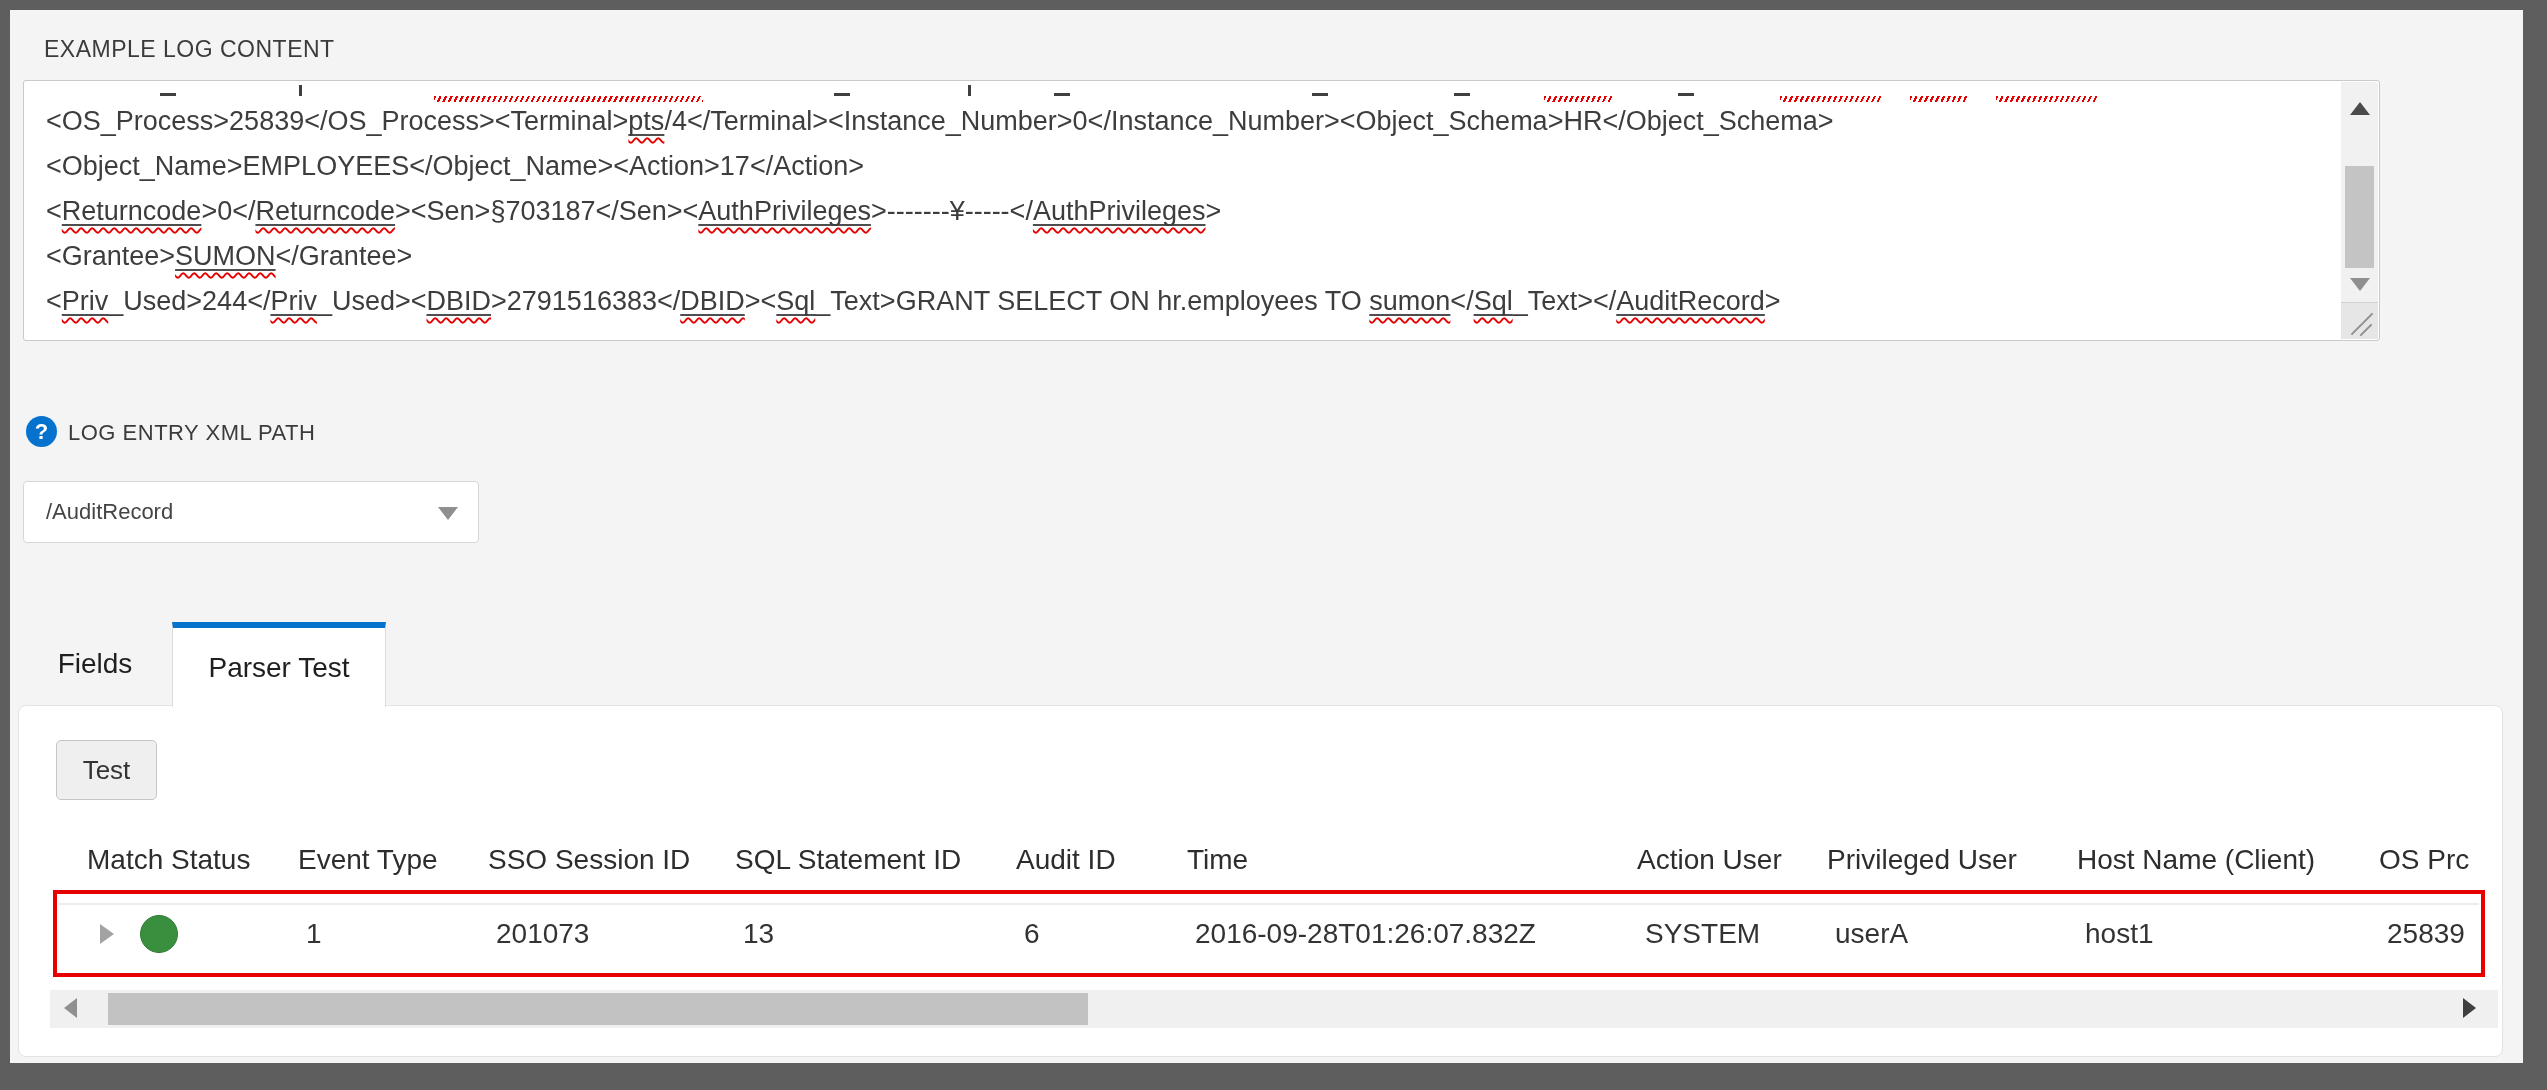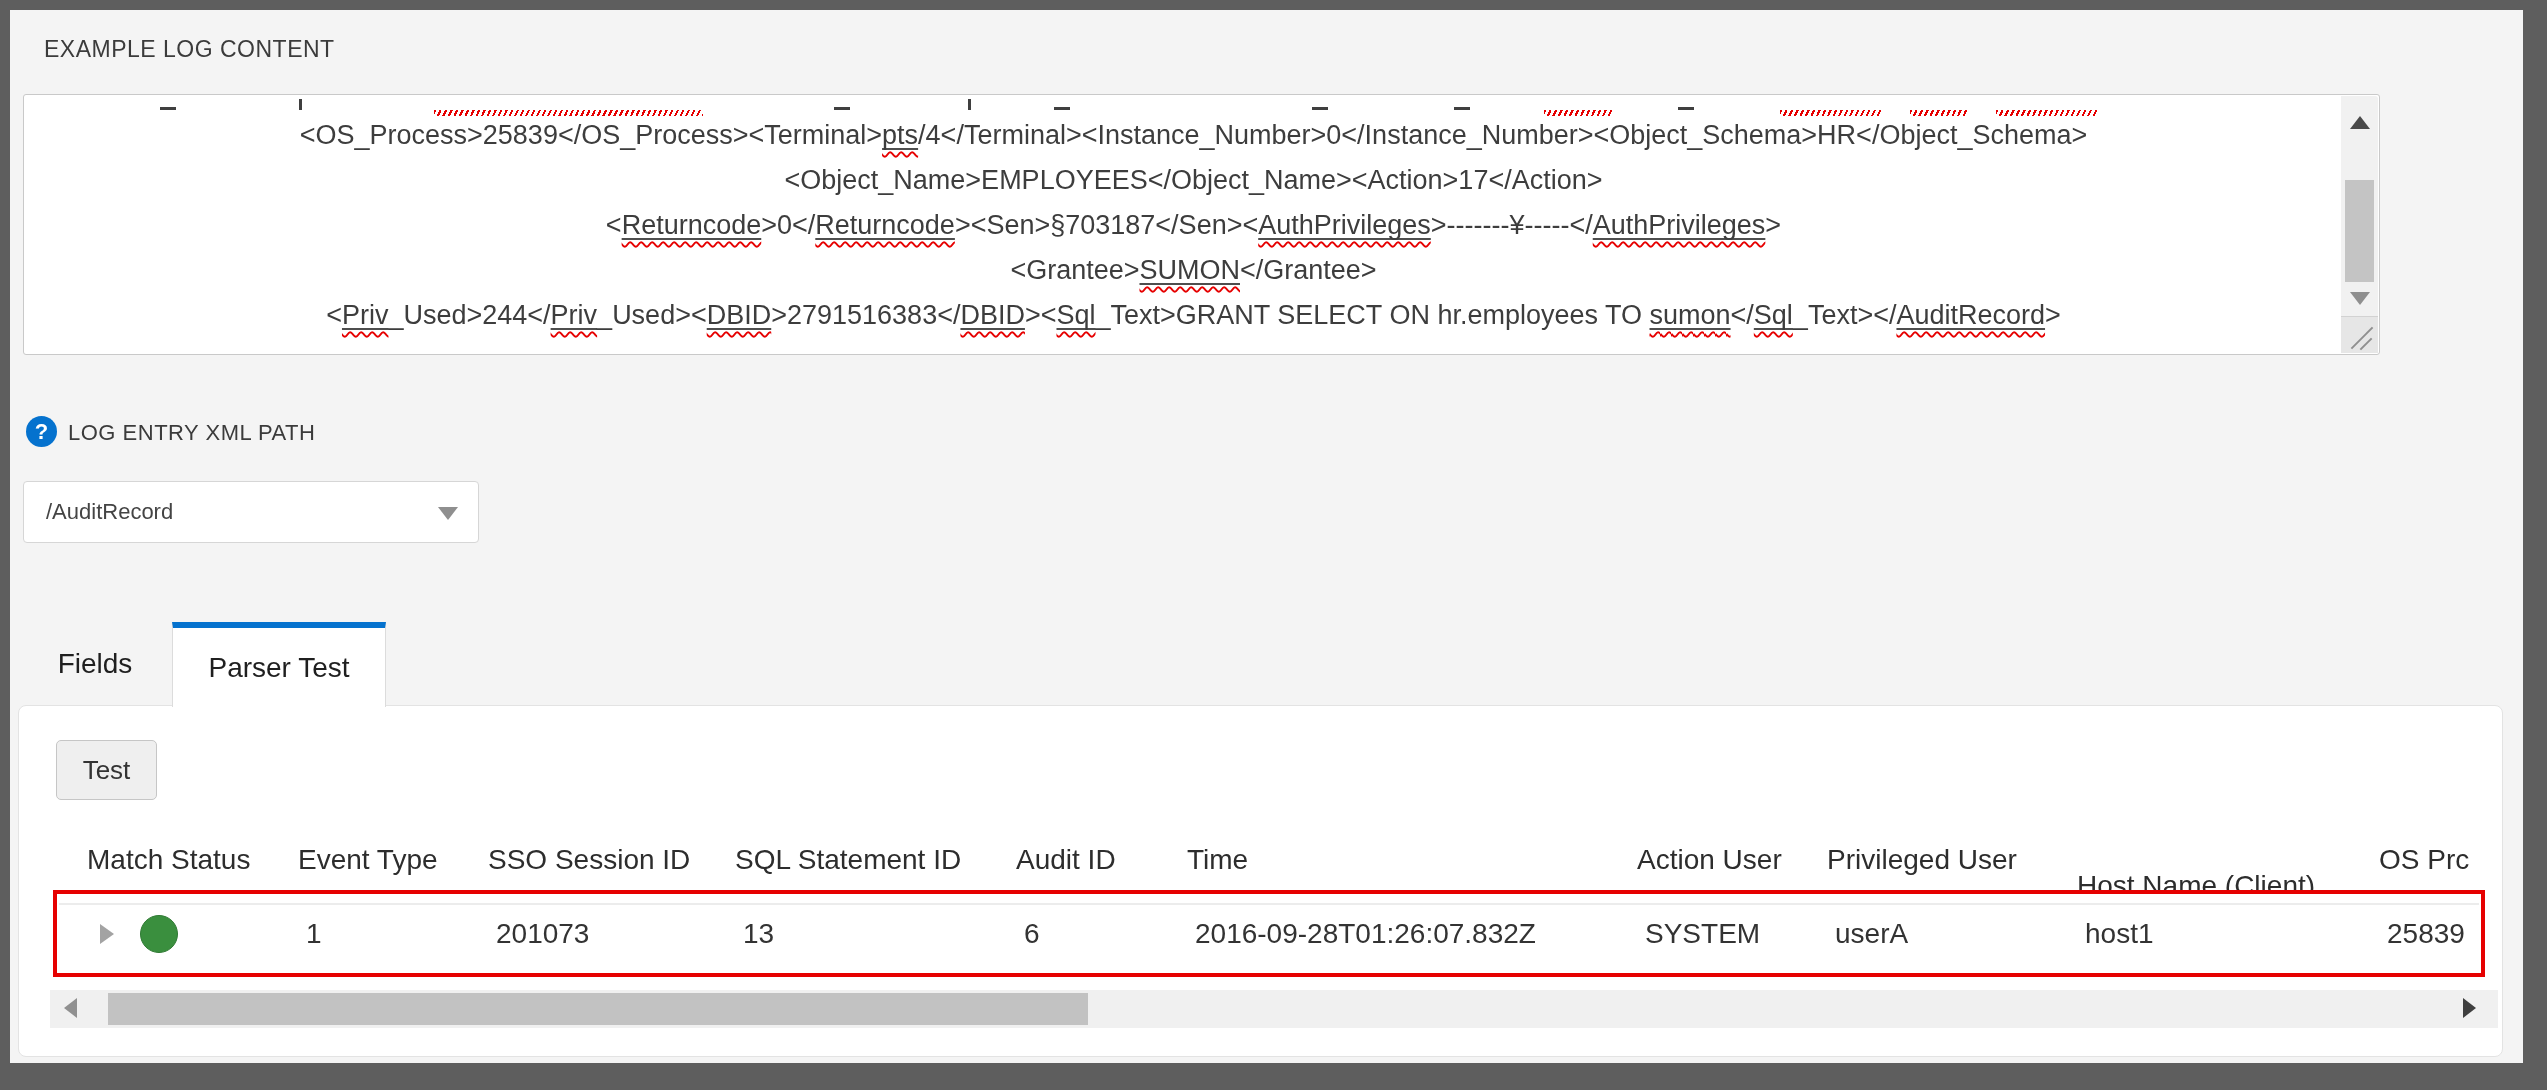--- a/index.html
+++ b/index.html
@@ -5,22 +5,22 @@
   * { margin:0; padding:0; box-sizing:border-box; }
   html,body { width:2547px; height:1090px; overflow:hidden; }
   body { font-family:"Liberation Sans", sans-serif; color:#333; }
   .frame { position:absolute; inset:0; background:#5e5e5e; }
   .page  { position:absolute; left:10px; top:10px; right:24px; bottom:27px; background:#f4f4f4;text-decoration:underline; }
 
   
   .h1 { position:absolute; left:34px; top:26px; font-size:23px; color:#3b3b3b; letter-spacing:.5px; }
 
   
-  .logbox { position:absolute; left:13px; top:84px; width:2357px; height:261px;
-            background:#fff; border:1px solid #c9c9c9; border-radius:3px;text-align:center; }
+  .logbox { position:absolute; left:13px; top:70px; width:2357px; height:261px;
+            background:#fff; border:1px solid #c9c9c9; border-radius:3px; }
   .logclip { position:absolute; left:0; top:0; right:38px; bottom:0; overflow:hidden; }
   #log-lines { margin-top:18px; padding-left:22px; font-size:27px; line-height:45px;
                color:#3d3d3d; white-space:pre; }
   .flag { text-decoration-line:underline; text-decoration-style:solid; text-decoration-color:#4e4e4e;
           text-decoration-thickness:2px; text-underline-offset:4px; -webkit-text-decoration-skip:none; text-decoration-skip-ink:none; }
   .flag i { font-style:normal; text-decoration-line:underline; text-decoration-style:wavy;
             text-decoration-color:#e60000; text-decoration-thickness:2px; text-underline-offset:7px;
             text-decoration-skip-ink:none; }
   .dash { position:absolute; height:3px; width:16px; background:#3f3f3f; top:12px; }
   .tick { position:absolute; height:11px; width:3px; background:#3f3f3f; top:4px; }
@@ -141,21 +141,21 @@
 
       <div class="thead" id="thead">
           <div class="hcell" style="width: 211px;">Match Status</div>
           <div class="hcell" style="width: 190px;">Event Type</div>
           <div class="hcell" style="width: 247px;">SSO Session ID</div>
           <div class="hcell" style="width: 281px;">SQL Statement ID</div>
           <div class="hcell" style="width: 171px;">Audit ID</div>
           <div class="hcell" style="width: 450px;">Time</div>
           <div class="hcell" style="width: 190px;">Action User</div>
           <div class="hcell" style="width: 250px;">Privileged User</div>
-          <div class="hcell" style="width: 302px; margin-top: 26px;">Host Name (Client)</div>
+          <div class="hcell" style="width: 302px;">Host Name (Client)</div>
           <div class="hcell" style="width: 120px;">OS Prc</div>
         </div>
 
       <div class="trow">
         <div class="trow-line"></div>
         <div class="cells" id="trow-cells">
             <div class="cell" style="width: 211px;"><span class="expander"></span><span class="dot" style="background: rgb(58, 143, 62);"></span></div>
             <div class="cell" style="width: 190px; padding-left: 8px;">1</div>
             <div class="cell" style="width: 247px; padding-left: 8px;">201073</div>
             <div class="cell" style="width: 281px; padding-left: 8px;">13</div>

